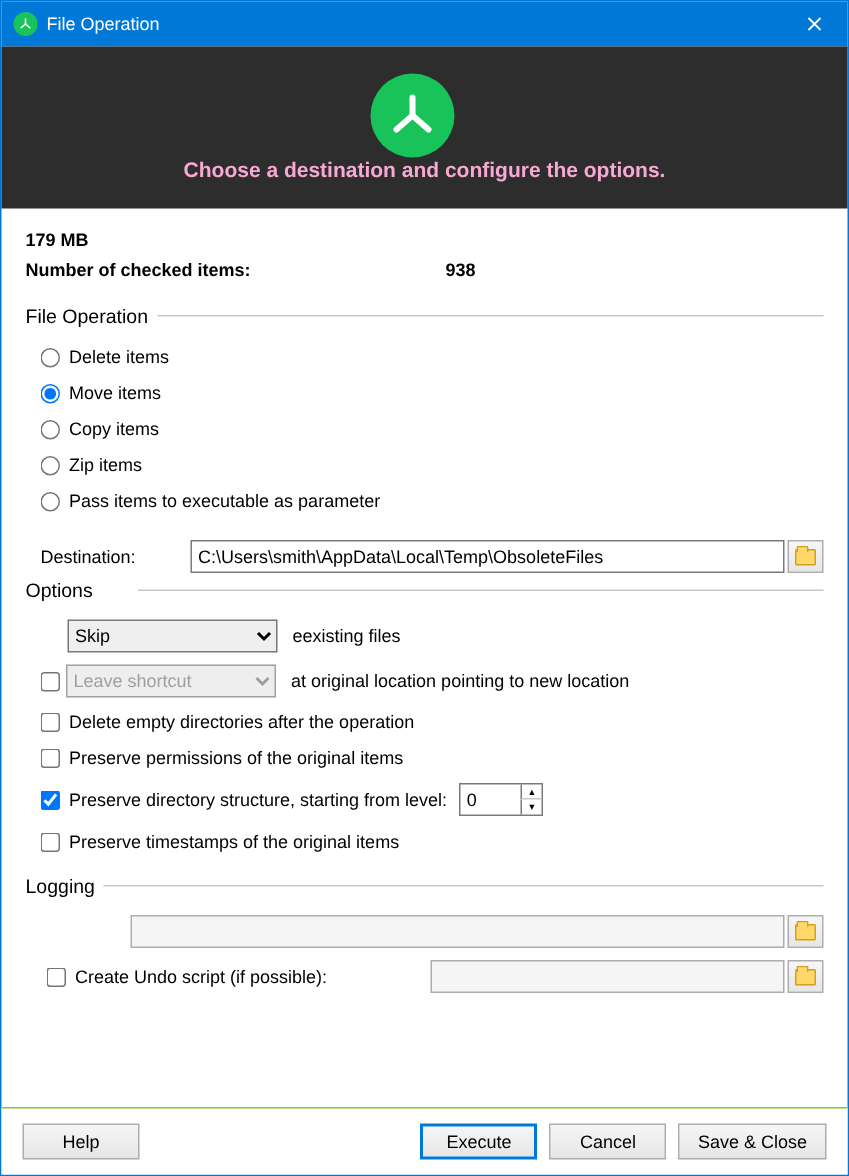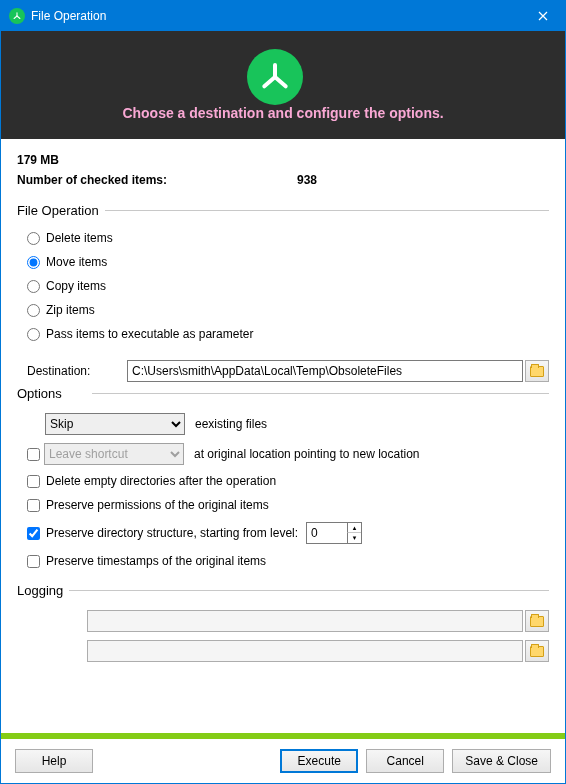--- a/index.html
+++ b/index.html
@@ -108,21 +108,21 @@
     display:inline-flex; align-items:center; justify-content:space-between;
     margin-left: 8px; padding-left:4px;
   }
   .level-input .spin { display:flex; flex-direction:column; }
   .level-input .spin div { width:14px; height:10px; display:flex; align-items:center; justify-content:center; border-left:1px solid #7a7a7a; font-size:7px; cursor:pointer; }
   .level-input .spin div:first-child { border-bottom:1px solid #c8c8c8;}
   .log-row { display:flex; align-items:center; padding: 4px 0; }
   .log-row .log-label { width: 200px; display:flex; align-items:center; }
   .log-row input[type=text] { flex:1; height:22px; border:1px solid #adadad; background:#f5f5f5; margin-left: 60px; padding:2px 4px; }
   .footer {
-    border-top:6px solid #84cc16;
+    border-top:1px solid #84cc16;
     padding: 10px 14px;
     display:flex; 
     background:#fff;
   }
   .btn {
     height: 24px; min-width: 78px;
     border:1px solid #adadad;
     background: linear-gradient(#f6f6f6,#e6e6e6);
     font-family:inherit; font-size:12px;
     cursor:pointer;
@@ -260,20 +260,24 @@
         <div class="line"></div>
     </div>
     <div class="options-block">
       <div class="log-row">
         <input type="text" disabled="" style="">
         <div class="browse-btn">
             <div class="folder-icon"></div>
           </div>
       </div>
       <div class="log-row">
+        <label class="log-label">
+            <input type="checkbox" style="margin-right: 6px;">
+            <span>Create Undo script (if possible):</span>
+          </label>
         <input type="text" disabled="" style="">
         <div class="browse-btn">
             <div class="folder-icon"></div>
           </div>
       </div>
     </div>
 
   </div>
 
   <div class="footer">

